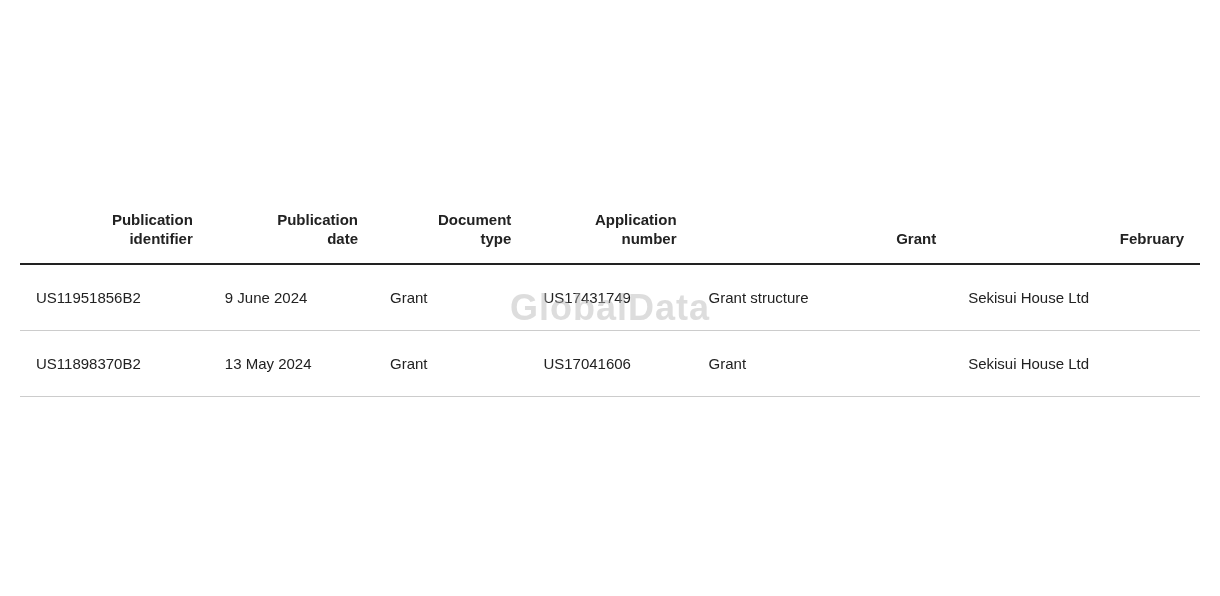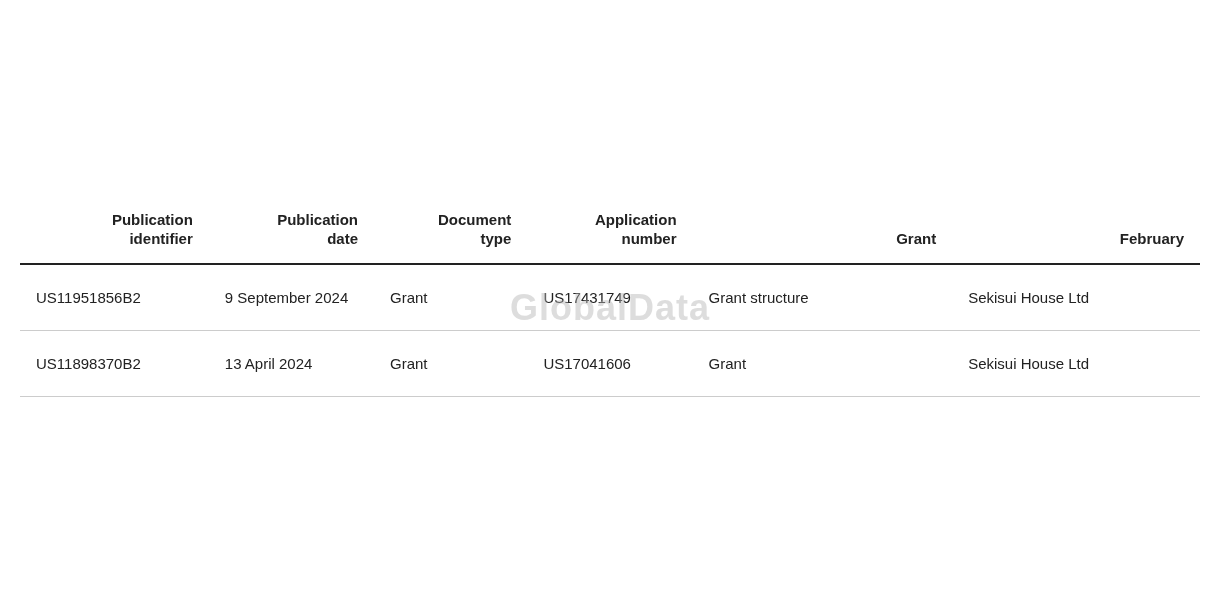--- a/index.html
+++ b/index.html
@@ -90,29 +90,29 @@
         <th class="col-pub-date">Publication<br>date</th>
         <th class="col-doc-type">Document<br>type</th>
         <th class="col-app-num">Application<br>number</th>
         <th class="col-title">Grant</th>
         <th class="col-assignees">February</th>
       </tr>
     </thead>
     <tbody id="table-body">
     <tr>
           <td>US11951856B2</td>
-          <td>9 September 2024</td>
+          <td>9 June 2024</td>
           <td>Grant</td>
           <td>US17431749</td>
           <td>Grant structure</td>
           <td>Sekisui House Ltd</td>
         </tr>
         <tr>
           <td>US11898370B2</td>
-          <td>13 April 2024</td>
+          <td>13 May 2024</td>
           <td>Grant</td>
           <td>US17041606</td>
           <td>Grant</td>
           <td>Sekisui House Ltd</td>
         </tr>
       </tbody>
   </table>
 </div>
 
 </body></html>

